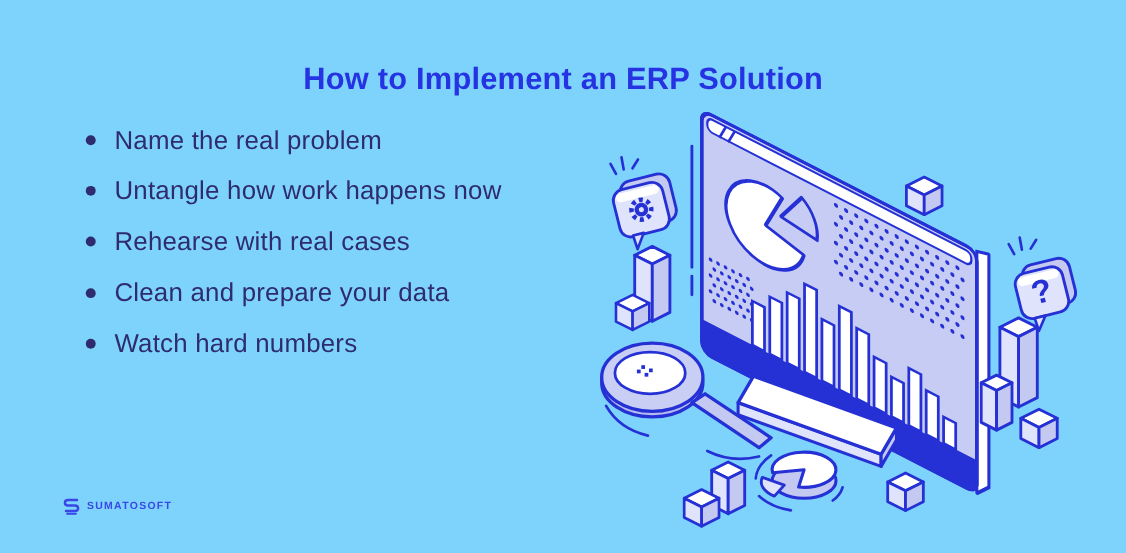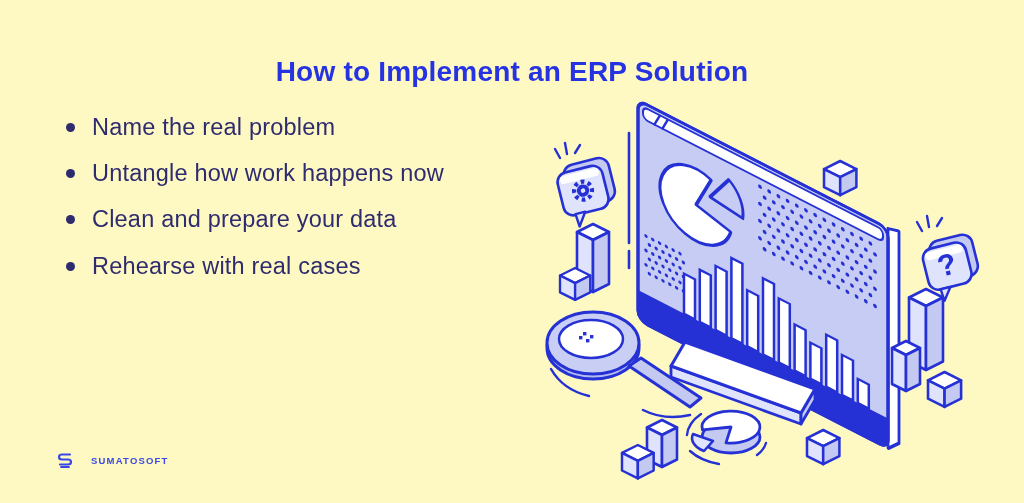--- a/index.html
+++ b/index.html
@@ -1,40 +1,40 @@
 <!DOCTYPE html>
 <html><head>
 <meta charset="utf-8">
 <style>
   html,body { margin:0; padding:0; }
   .canvas {
     position:relative; width:1024px; height:503px;
-    background:#fef9c3; overflow:hidden;
+    background:#7dd3fc; overflow:hidden;
     font-family:"Liberation Sans", sans-serif;
   }
   .title {
     position:absolute; top:37px; left:0; right:0;
     text-align:center; font-size:28px; font-weight:bold;
     color:#2633e2; letter-spacing:0.2px;
   }
   ul.checklist {
-    position:absolute; left:66px; top:104px;
+    position:absolute; left:78px; top:104px;
     list-style:none; margin:0; padding:0;
   }
   ul.checklist li {
     display:flex; align-items:center; height:46.4px;
     font-size:23.5px; color:#2e2b6e; letter-spacing:0.2px;
   }
   .bullet {
     width:9px; height:9px; border-radius:50%;
     background:#2e2b6e; margin-right:17px; flex:none;
   }
   .logo {
     position:absolute; left:57px; top:452px;
-    display:flex; align-items:center; gap:18px; color:#3947e6;
+    display:flex; align-items:center; gap:6px; color:#3947e6;
   }
   .logo-text {
     font-size:9.5px; font-weight:bold; letter-spacing:1.2px;
   }
   svg.illu { position:absolute; left:505px; top:75px; }
 </style>
 </head>
 <body>
 
 <div class="canvas">
@@ -45,25 +45,29 @@
     <li>
         <span class="bullet"></span>
         <span>Name the real problem</span>
       </li>
     <li>
         <span class="bullet"></span>
         <span>Untangle how work happens now</span>
       </li>
     <li>
         <span class="bullet"></span>
+        <span>Rehearse with real cases</span>
+      </li>
+    <li>
+        <span class="bullet"></span>
         <span>Clean and prepare your data</span>
       </li>
     <li>
         <span class="bullet"></span>
-        <span>Rehearse with real cases</span>
+        <span>Watch hard numbers</span>
       </li>
   </ul>
 
   <div class="logo">
     <svg width="16" height="17" viewBox="0 0 16 17">
       <path d="M13,2.5 H5 Q2,2.5 2,5 Q2,7.5 5,7.5 H11 Q14,7.5 14,10 Q14,12.5 11,12.5 H3" fill="none" stroke="#3947e6" stroke-width="2.2" stroke-linecap="round"></path>
       <path d="M4,15 H12" fill="none" stroke="#3947e6" stroke-width="1.8" stroke-linecap="round"></path>
     </svg>
     <span class="logo-text">SUMATOSOFT</span>
   </div>

